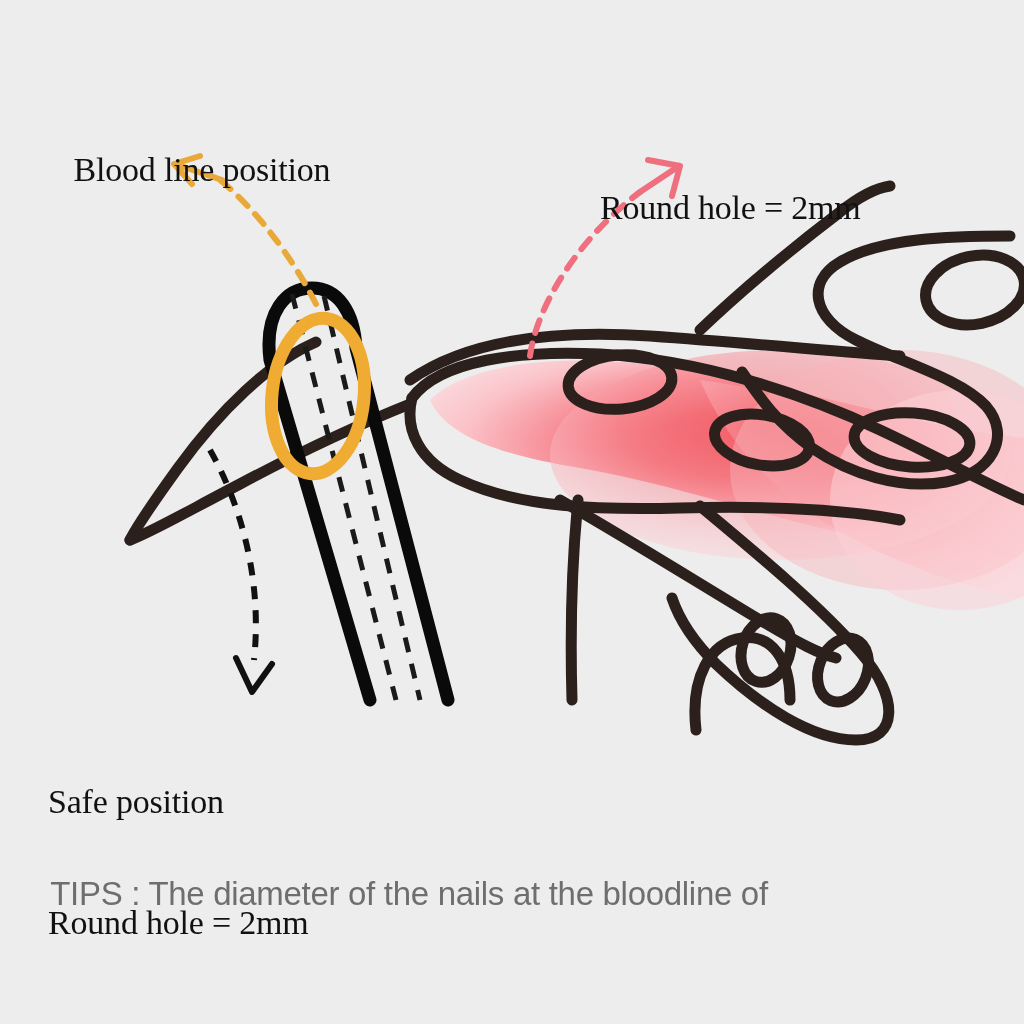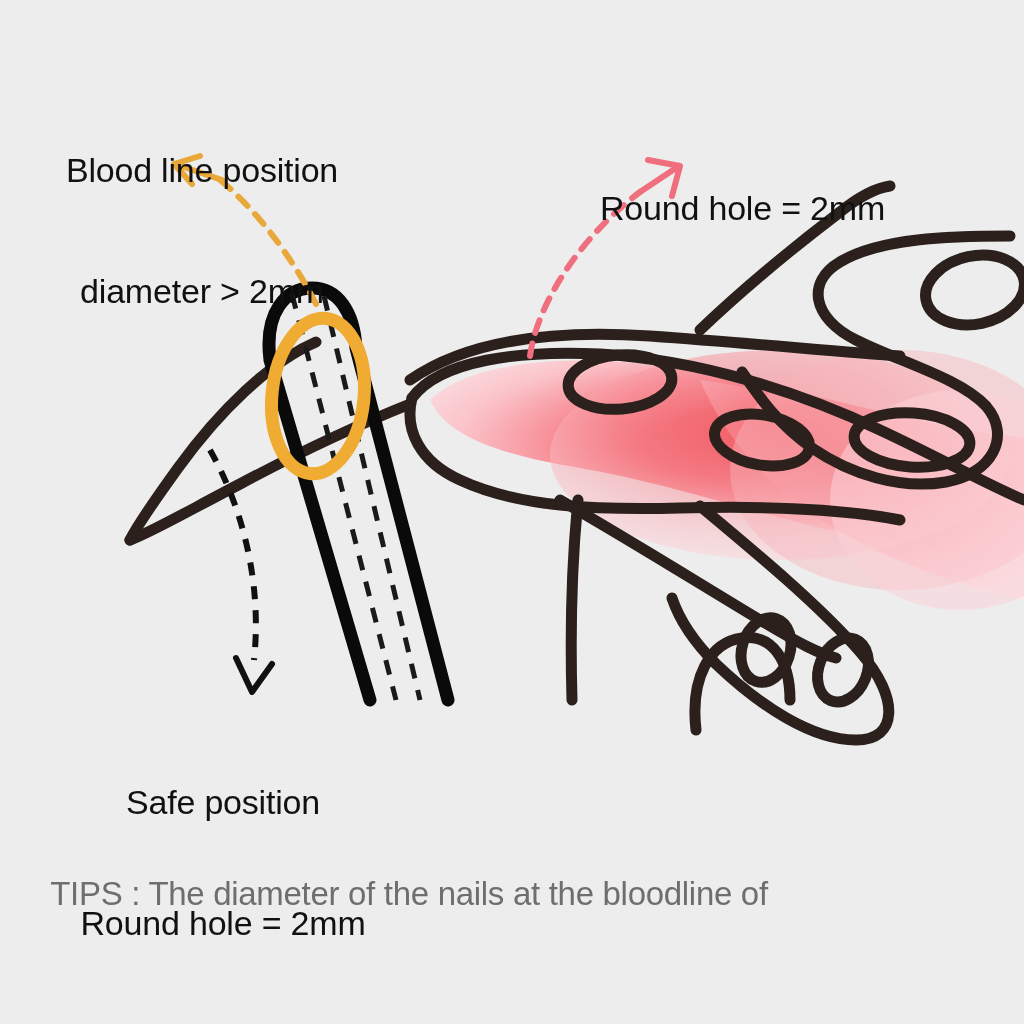--- a/index.html
+++ b/index.html
@@ -22,21 +22,21 @@
   #figure {
     position: absolute;
     left: 0;
     top: 0;
     width: 1024px;
     height: 1024px;
   }
   .label {
     position: absolute;
     color: #111111;
-    font-family: Liberation Sans, sans-serif;
+    font-family: Liberation Serif, serif;
     font-weight: 400;
     line-height: 1.18;
     white-space: pre;
     letter-spacing: -0.2px;
   }
   #label-blood-line {
     left: 32px;
     top: 70px;
     font-size: 34px;
     text-align: center;
@@ -46,21 +46,21 @@
     left: 600px;
     top: 108px;
     font-size: 34px;
     text-align: left;
     width: 380px;
   }
   #label-safe-position {
     left: 48px;
     top: 702px;
     font-size: 34px;
-    text-align: center;
+    text-align: left;
     width: 350px;
   }
   .label .line {
     display: block;
   }
   #tips {
     position: absolute;
     left: 0;
     top: 872px;
     width: 818px;
@@ -218,21 +218,20 @@
         <path d="M 210 450
                  C 244 510, 262 586, 254 660" fill="none" stroke="#111111" stroke-width="6" stroke-dasharray="13 11" stroke-linecap="butt"></path>
         <path d="M 236 658 L 252 692 L 272 664" fill="none" stroke="#111111" stroke-width="6" stroke-linecap="round" stroke-linejoin="round"></path>
       </g>
 
     </g>
   </svg>
 
   <div class="label" id="label-blood-line">
     <span class="line">Blood line position</span>
-    <span class="line">diameter &gt; 2mm</span>
   </div>
 
   <div class="label" id="label-round-hole-top">
     <span class="line">Round hole = 2mm</span>
   </div>
 
   <div class="label" id="label-safe-position">
     <span class="line">Safe position</span>
     <span class="line">Round hole = 2mm</span>
   </div>

